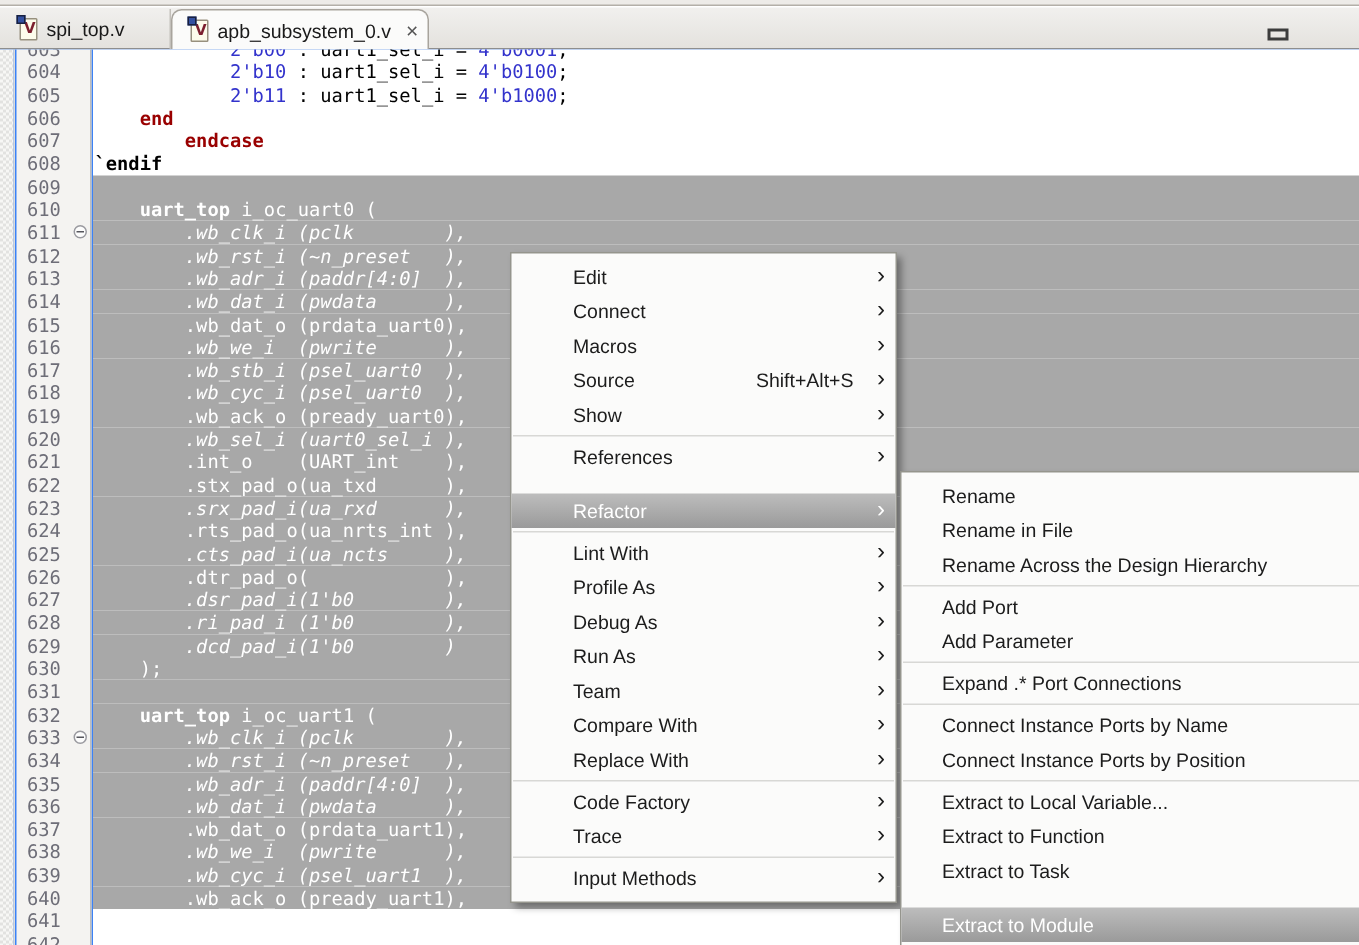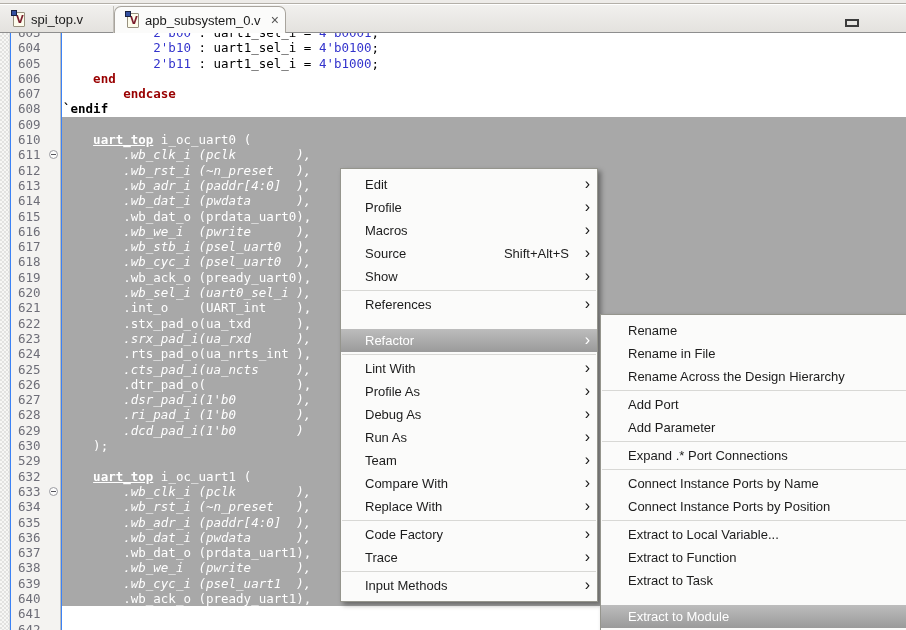--- a/index.html
+++ b/index.html
@@ -43,29 +43,29 @@
              font:12.5px "DejaVu Sans Mono", monospace; padding-left:7px; }
   .fold { position:absolute; right:2px; top:3px; width:9px; height:9px; border-radius:50%;
           border:1px solid #9a9aa0; background:#fcfcfc; }
   .fold::after { content:""; position:absolute; left:1px; right:1px; top:3px; height:1px; background:#55555c; }
   .code-row { height:15.3px; white-space:pre; padding-left:1px;
               font:12.5px "DejaVu Sans Mono", monospace; color:#000; }
   .code-row.sel { background:#a8a8a8; color:#fff; }
   .tok-n { color:#3333cc; }
   .tok-k { color:#990000; font-weight:bold; }
   .tok-d { font-weight:bold; }
-  .sel-b { font-weight:bold;text-decoration:underline; }
+  .sel-b { font-weight:bold; }
   .sel-i { font-style:italic; }
 
   
   .menu { position:absolute; background:#fbfbfa; border:1px solid #95958d;
           box-shadow:3px 3px 5px rgba(0,0,0,0.38); padding:4px 0; z-index:10; }
   .main-menu { left:340px; top:168px; width:258px; }
   .sub-menu { left:600px; top:314px; width:312px; height:330px; }
-  .menu-item { height:23px; line-height:23px; padding-left:24px; position:relative;
+  .menu-item { height:23px; line-height:23px; padding-left:41px; position:relative;
                font-size:13px; color:#1c1c1c; white-space:nowrap; }
   .sub-menu .menu-item { padding-left:27px; }
   .menu-item.hl { background:linear-gradient(#bdbdbd,#9a9a9a); color:#fff;margin-top:13px; }
   .menu-item .arrow { position:absolute; right:7px; top:50%; transform:translateY(-55%);
                       font-size:16px; }
   .menu-item .accel { position:absolute; right:28px; }
   .menu-sep { height:1px; background:#d8d8d5; margin:2px 1px; }
 </style>
 </head>
 <body>
@@ -110,21 +110,21 @@
         <div class="gut-row">621</div>
         <div class="gut-row">622</div>
         <div class="gut-row">623</div>
         <div class="gut-row">624</div>
         <div class="gut-row">625</div>
         <div class="gut-row">626</div>
         <div class="gut-row">627</div>
         <div class="gut-row">628</div>
         <div class="gut-row">629</div>
         <div class="gut-row">630</div>
-        <div class="gut-row">529</div>
+        <div class="gut-row">631</div>
         <div class="gut-row">632</div>
         <div class="gut-row">633<span class="fold"></span></div>
         <div class="gut-row">634</div>
         <div class="gut-row">635</div>
         <div class="gut-row">636</div>
         <div class="gut-row">637</div>
         <div class="gut-row">638</div>
         <div class="gut-row">639</div>
         <div class="gut-row">640</div>
         <div class="gut-row">641</div>
@@ -170,21 +170,21 @@
         <div class="code-row sel"><span class="sel-w">        .wb_dat_o (prdata_uart1),</span></div>
         <div class="code-row sel"><span class="sel-i">        .wb_we_i  (pwrite      ),</span></div>
         <div class="code-row sel"><span class="sel-i">        .wb_cyc_i (psel_uart1  ),</span></div>
         <div class="code-row sel"><span class="sel-w">        .wb_ack_o (pready_uart1),</span></div>
       </div>
   </div>
 </div>
 
 <div class="menu main-menu" id="main-menu">
     <div class="menu-item"><span>Edit</span><span class="arrow">›</span></div>
-    <div class="menu-item"><span>Profile</span><span class="arrow">›</span></div>
+    <div class="menu-item"><span>Connect</span><span class="arrow">›</span></div>
     <div class="menu-item"><span>Macros</span><span class="arrow">›</span></div>
     <div class="menu-item"><span>Source</span><span class="accel">Shift+Alt+S</span><span class="arrow">›</span></div>
     <div class="menu-item"><span>Show</span><span class="arrow">›</span></div>
     <div class="menu-sep"></div>
     <div class="menu-item"><span>References</span><span class="arrow">›</span></div>
     <div class="menu-item hl"><span>Refactor</span><span class="arrow">›</span></div>
     <div class="menu-sep"></div>
     <div class="menu-item"><span>Lint With</span><span class="arrow">›</span></div>
     <div class="menu-item"><span>Profile As</span><span class="arrow">›</span></div>
     <div class="menu-item"><span>Debug As</span><span class="arrow">›</span></div>

